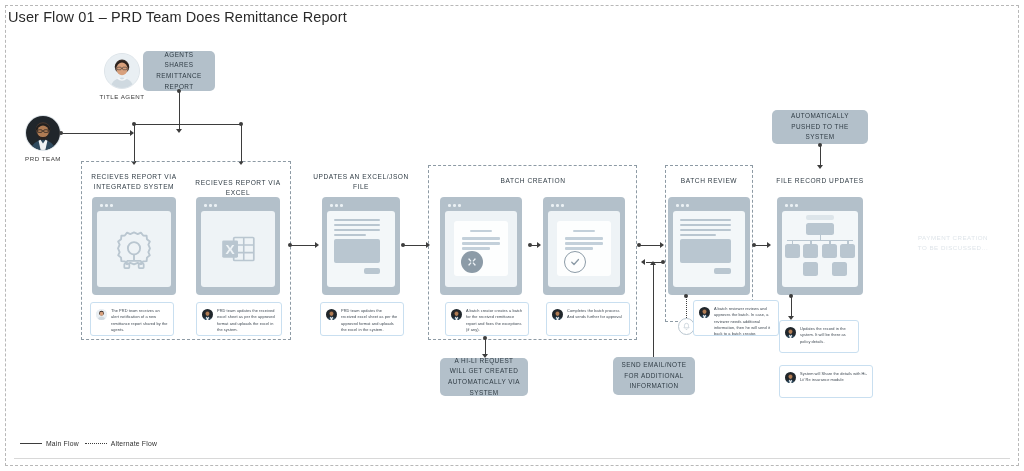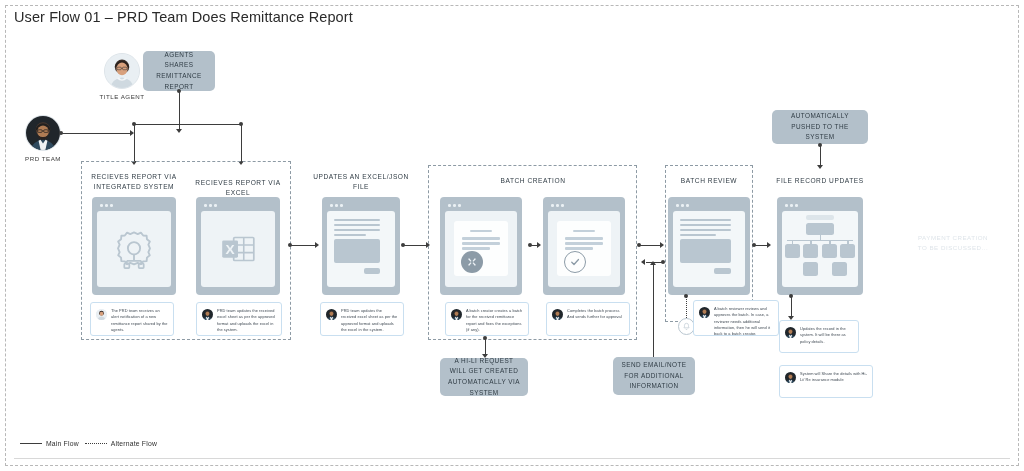--- a/index.html
+++ b/index.html
@@ -15,21 +15,21 @@
     background: #ffffff;
   }
   
   .page-frame {
     position: absolute; left: 5px; top: 5px;
     width: 1014px; height: 461px;
     border: 1px dashed #b8b8b8;
     pointer-events: none;
   }
   .page-title {
-    position: absolute; left: 14px; top: 9px;
+    position: absolute; left: 8px; top: 9px;
     font-size: 14.5px; color: #2a2a2a; letter-spacing: .1px;
     font-weight: 400; white-space: nowrap;
   }
 
   
   .avatar {
     position: absolute; border-radius: 50%;
     background: #e8eef2; overflow: hidden;
     border: 1px solid #dde4e9;
   }

